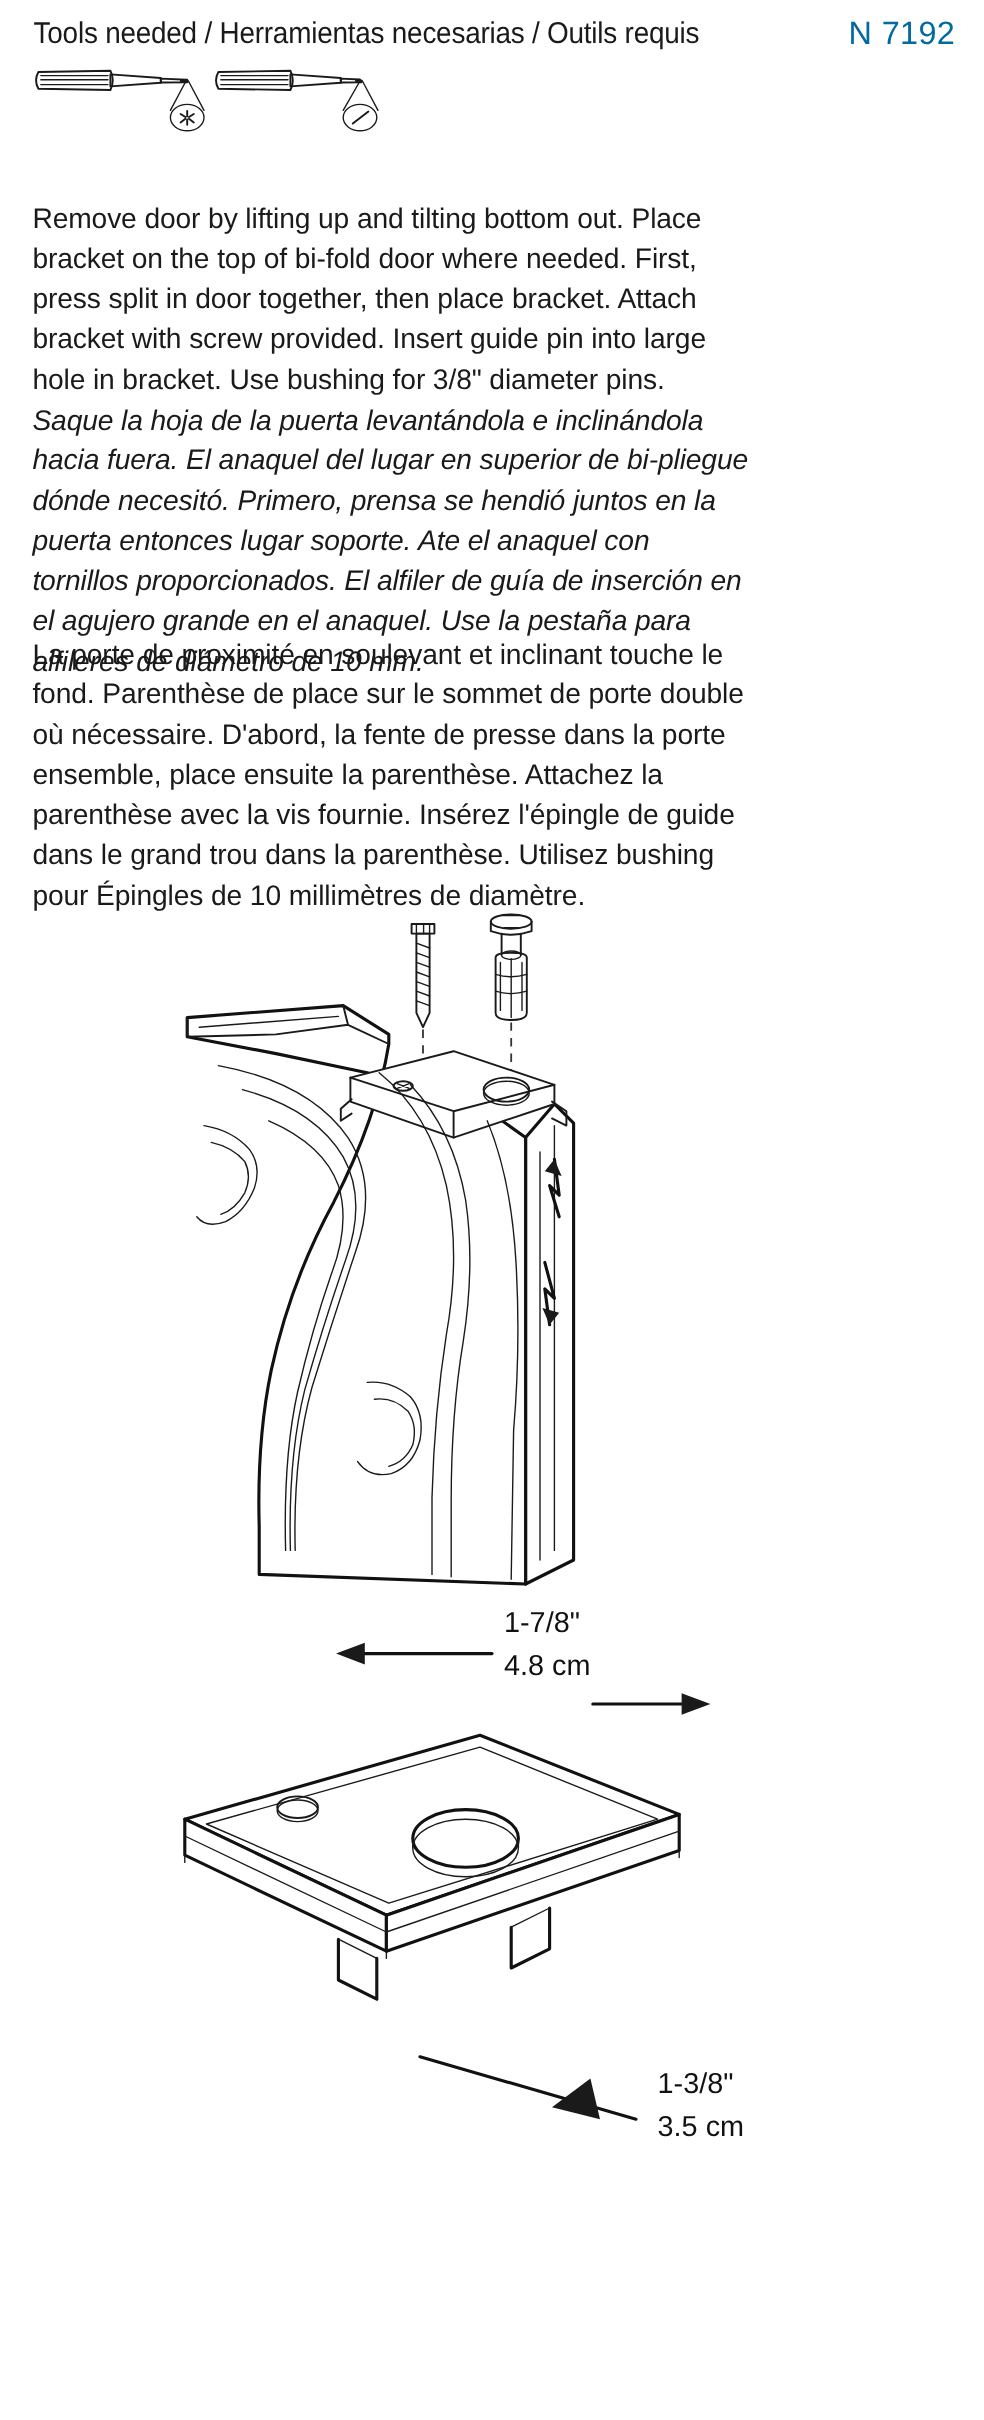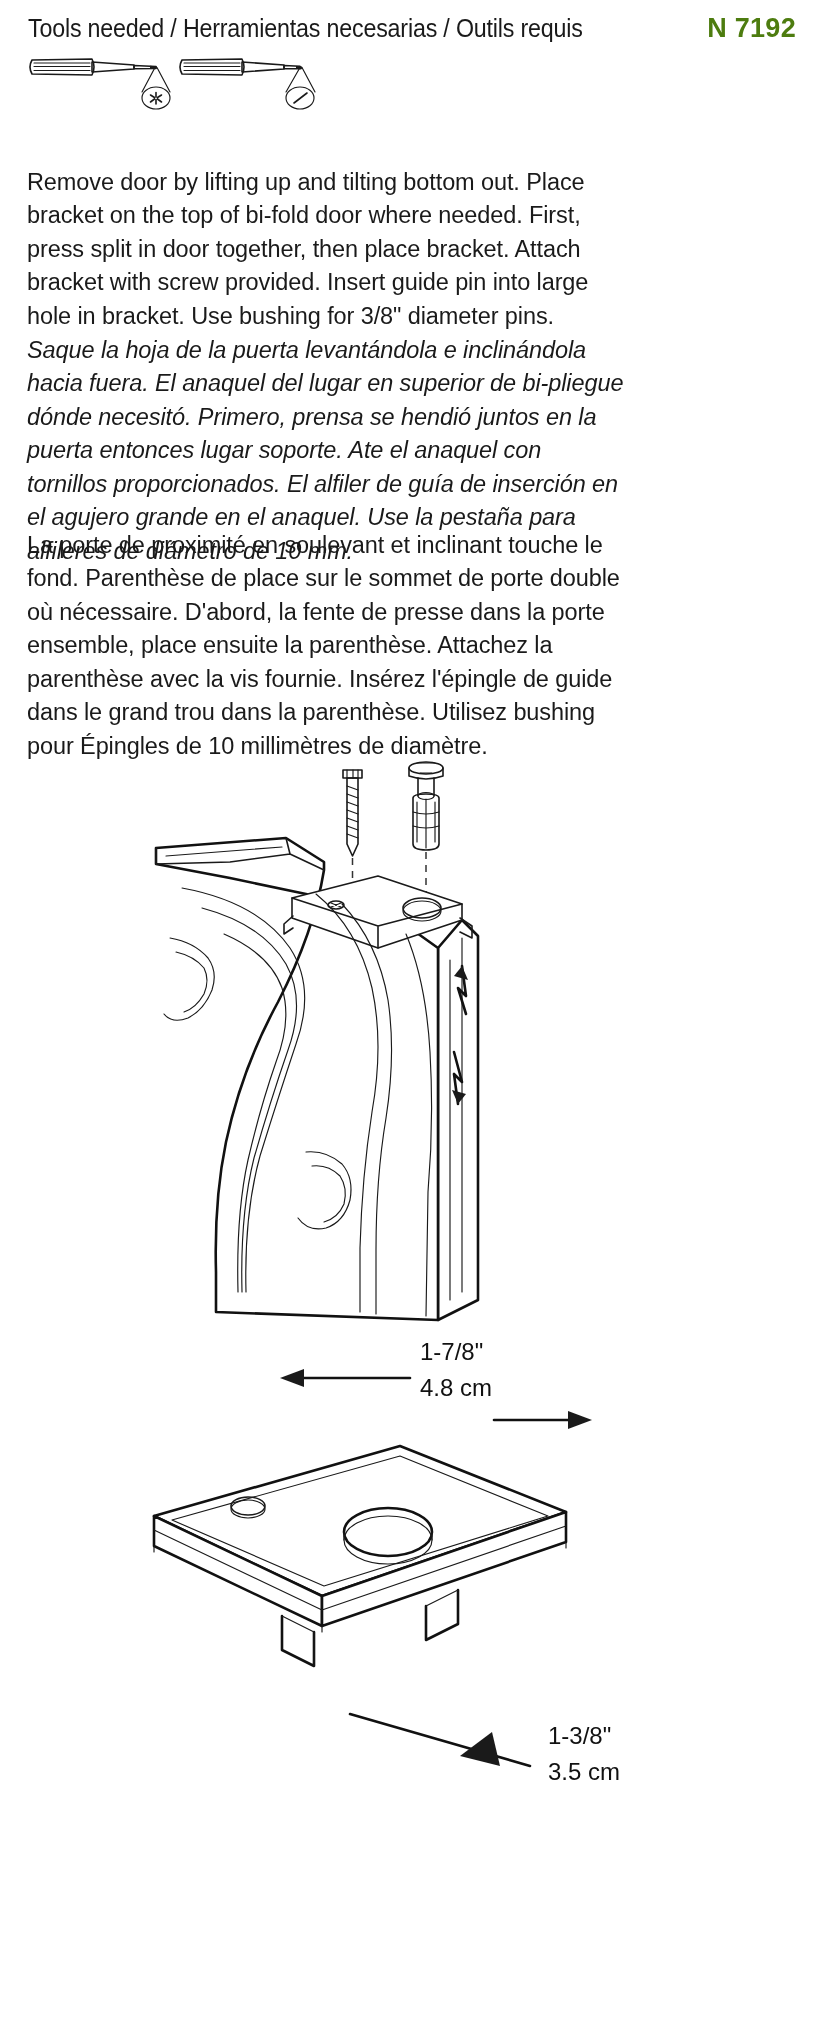--- a/index.html
+++ b/index.html
@@ -40,24 +40,24 @@
     letter-spacing: -0.2px;
     font-stretch: condensed;
     transform: scaleX(0.93);
     transform-origin: left top;
     white-space: nowrap;
     color: #1a1a1a;
   }
   .part-number {
     font-size: 27px;
     line-height: 28px;
-    font-weight: bold;
+    font-weight: normal;
     letter-spacing: 0.3px;
     white-space: nowrap;
-    color: #4d7c0f;
+    color: #0369a1;
   }
 
   
   .tools-row {
     position: absolute;
     top: 46px;
     left: 24px;
     width: 300px;
     height: 60px;
   }

